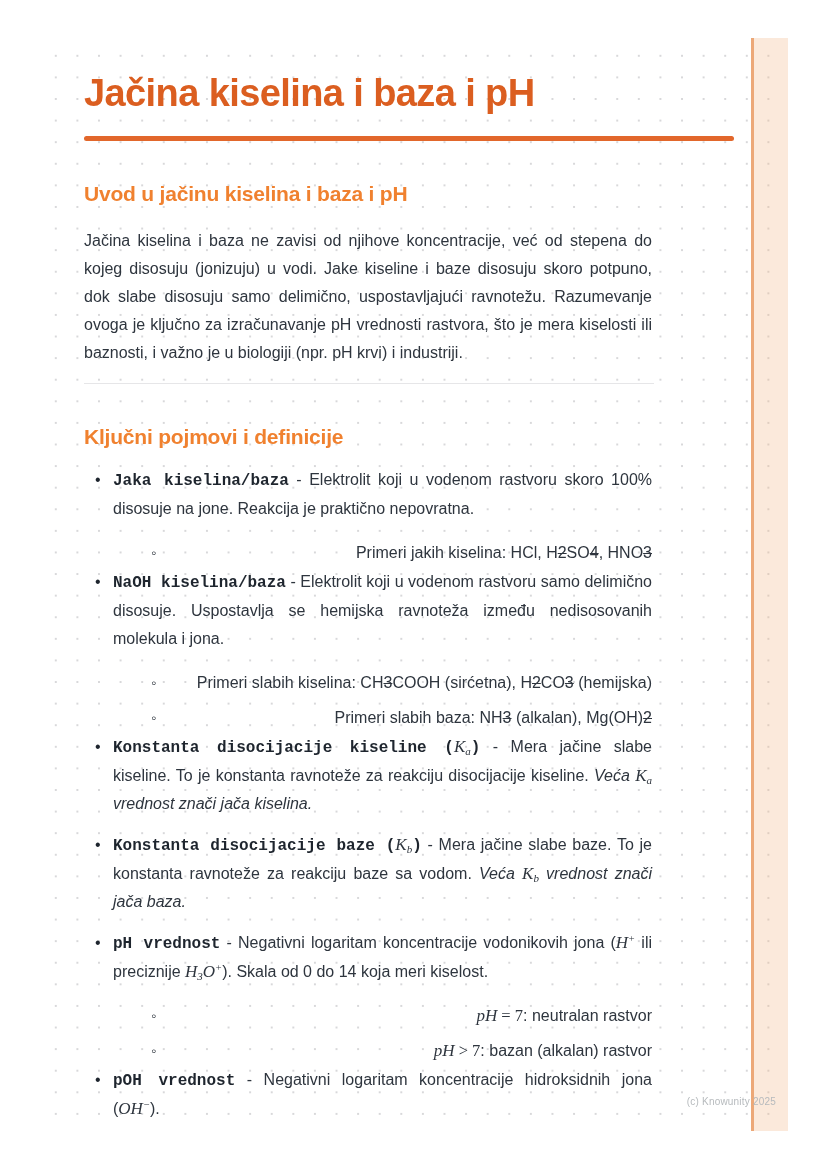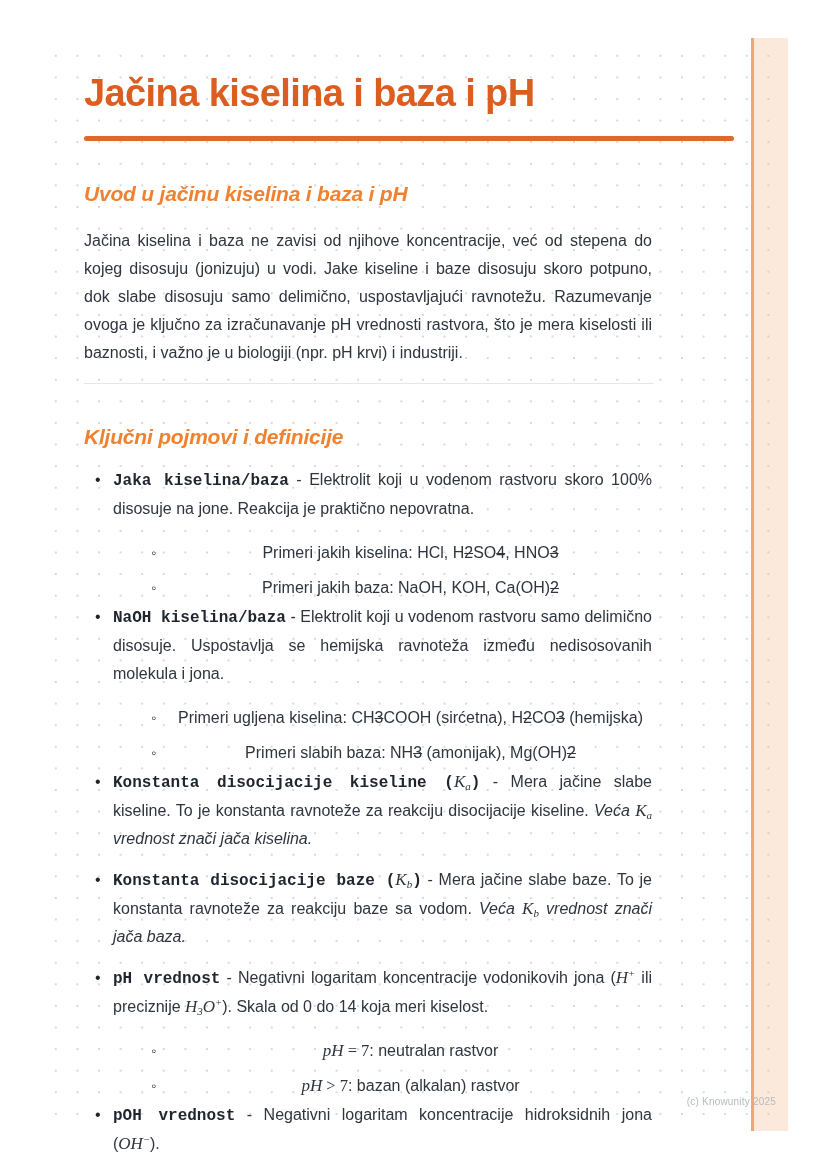--- a/index.html
+++ b/index.html
@@ -47,21 +47,20 @@
     background:#e2672b;
     border-radius:2.5px;
   }
   .section-heading {
     margin-top:40px;
     font-size:21px;
     line-height:26px;
     font-weight:700;
     letter-spacing:-0.2px;
     color:#f0812f;
-    font-style:italic;
   }
   .section-heading.second { }
   .intro-para {
     margin-top:20px;
     width:568px;
     font-size:16px;
     line-height:28px;
     text-align:justify;
     color:#2e353e;
   }
@@ -93,21 +92,21 @@
   }
   .sub-list {
     list-style:none;
     margin:16px 0 -12px 0;
     padding-left:38px;
   }
   .sub-item {
     position:relative;
     padding-left:18px;
     margin-bottom:7px;
-    text-align:center;
+    text-align:right;
   }
   .sub-item::before {
     content:"\25E6";
     position:absolute;
     left:0; top:0;
     color:#2e353e;
     font-size:15px;
   }
   .run-n { }
   .run-b { font-weight:700; color:#1e252e;font-family:Liberation Mono, monospace; }
@@ -141,25 +140,24 @@
   <div class="content">
     <h1 class="doc-title">Jačina kiselina i baza i pH</h1>
     <div class="title-rule"></div>
     <h2 class="section-heading">Uvod u jačinu kiselina i baza i pH</h2>
     <p class="intro-para">Jačina kiselina i baza ne zavisi od njihove koncentracije, već od stepena do kojeg disosuju (jonizuju) u vodi. Jake kiseline i baze disosuju skoro potpuno, dok slabe disosuju samo delimično, uspostavljajući ravnotežu. Razumevanje ovoga je ključno za izračunavanje pH vrednosti rastvora, što je mera kiselosti ili baznosti, i važno je u biologiji (npr. pH krvi) i industriji.</p>
     <hr class="divider">
     <h2 class="section-heading second">Ključni pojmovi i definicije</h2>
     <ul class="kp-list">
         <li class="kp-item"><span class="run-b">Jaka kiselina/baza</span><span class="run-n"> - Elektrolit koji u vodenom rastvoru skoro 100% disosuje na jone. Reakcija je praktično nepovratna.</span><ul class="sub-list">
             <li class="sub-item"><span class="run-n">Primeri jakih kiselina: HCl, H</span><span class="run-s">2</span><span class="run-n">SO</span><span class="run-s">4</span><span class="run-n">, HNO</span><span class="run-s">3</span></li>
-            <li class="sub-item"><span class="run-n">Primeri jakih baza: NaOH, KOH, Ca(OH)</span><span class="run-s">2</span></li>
           </ul></li>
         <li class="kp-item"><span class="run-b">NaOH kiselina/baza</span><span class="run-n"> - Elektrolit koji u vodenom rastvoru samo delimično disosuje. Uspostavlja se hemijska ravnoteža između nedisosovanih molekula i jona.</span><ul class="sub-list">
-            <li class="sub-item"><span class="run-n">Primeri ugljena kiselina: CH</span><span class="run-s">3</span><span class="run-n">COOH (sirćetna), H</span><span class="run-s">2</span><span class="run-n">CO</span><span class="run-s">3</span><span class="run-n"> (hemijska)</span></li>
-            <li class="sub-item"><span class="run-n">Primeri slabih baza: NH</span><span class="run-s">3</span><span class="run-n"> (amonijak), Mg(OH)</span><span class="run-s">2</span></li>
+            <li class="sub-item"><span class="run-n">Primeri slabih kiselina: CH</span><span class="run-s">3</span><span class="run-n">COOH (sirćetna), H</span><span class="run-s">2</span><span class="run-n">CO</span><span class="run-s">3</span><span class="run-n"> (hemijska)</span></li>
+            <li class="sub-item"><span class="run-n">Primeri slabih baza: NH</span><span class="run-s">3</span><span class="run-n"> (alkalan), Mg(OH)</span><span class="run-s">2</span></li>
           </ul></li>
         <li class="kp-item"><span class="run-b">Konstanta disocijacije kiseline (</span><span class="run-m">K</span><sub class="run-m">a</sub><span class="run-b">)</span><span class="run-n"> - Mera jačine slabe kiseline. To je konstanta ravnoteže za reakciju disocijacije kiseline. </span><span class="run-i">Veća </span><span class="run-m">K</span><sub class="run-m">a</sub><span class="run-i"> vrednost znači jača kiselina.</span></li>
         <li class="kp-item"><span class="run-b">Konstanta disocijacije baze (</span><span class="run-m">K</span><sub class="run-m">b</sub><span class="run-b">)</span><span class="run-n"> - Mera jačine slabe baze. To je konstanta ravnoteže za reakciju baze sa vodom. </span><span class="run-i">Veća </span><span class="run-m">K</span><sub class="run-m">b</sub><span class="run-i"> vrednost znači jača baza.</span></li>
         <li class="kp-item"><span class="run-b">pH vrednost</span><span class="run-n"> - Negativni logaritam koncentracije vodonikovih jona (</span><span class="run-m">H</span><sup class="run-m">+</sup><span class="run-n"> ili preciznije </span><span class="run-m">H</span><sub class="run-m">3</sub><span class="run-m">O</span><sup class="run-m">+</sup><span class="run-n">). Skala od 0 do 14 koja meri kiselost.</span><ul class="sub-list">
             <li class="sub-item"><span class="run-m">pH</span><span class="run-mr"> = 7</span><span class="run-n">: neutralan rastvor</span></li>
             <li class="sub-item"><span class="run-m">pH</span><span class="run-mr"> &gt; 7</span><span class="run-n">: bazan (alkalan) rastvor</span></li>
           </ul></li>
         <li class="kp-item"><span class="run-b">pOH vrednost</span><span class="run-n"> - Negativni logaritam koncentracije hidroksidnih jona (</span><span class="run-m">OH</span><sup class="run-m">−</sup><span class="run-n">).</span></li>
       </ul>
   </div>

